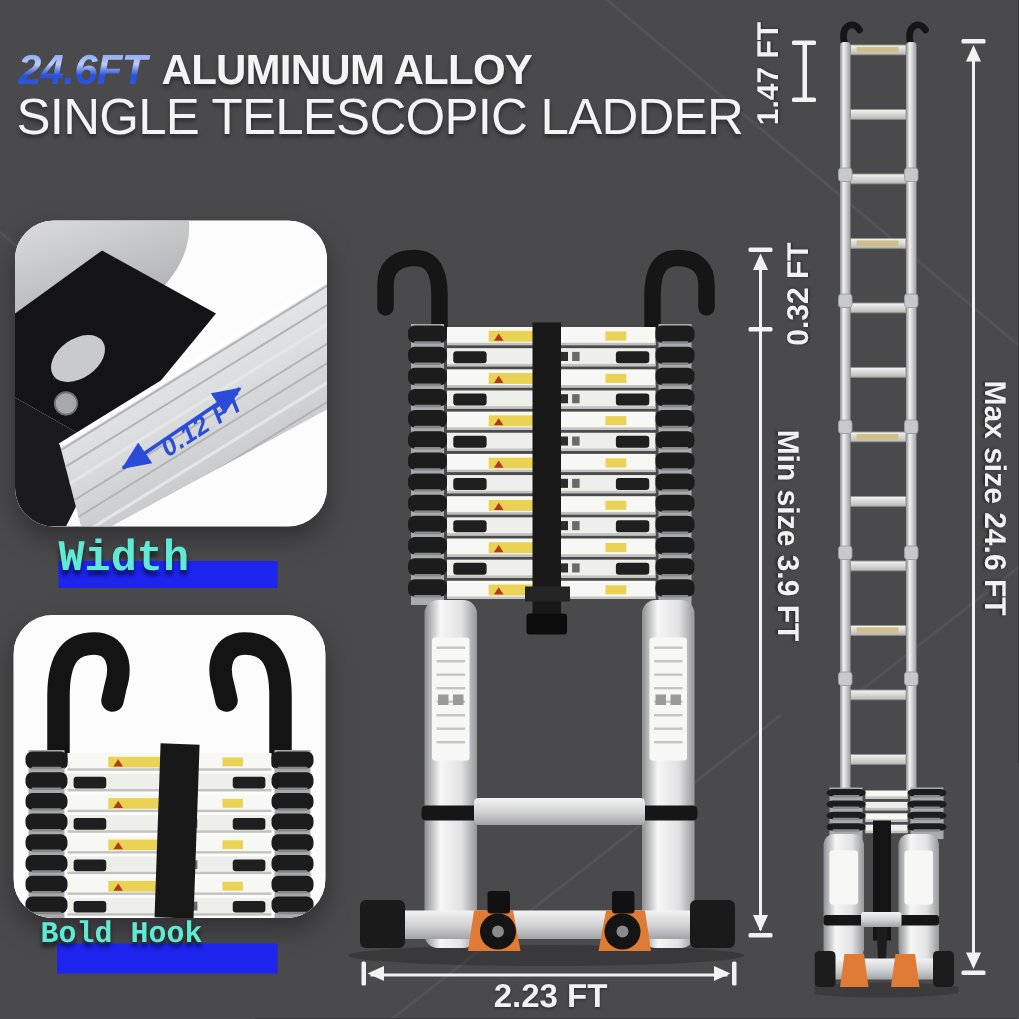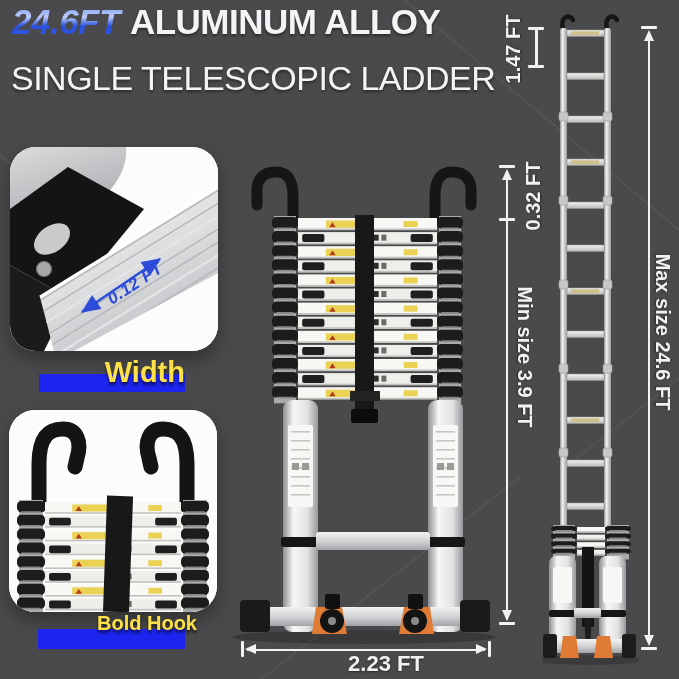--- a/index.html
+++ b/index.html
@@ -4,37 +4,37 @@
 <style>
   html,body{margin:0;padding:0;background:#2c2c2e;}
   .canvas{
     position:relative;width:679px;height:679px;overflow:hidden;
     background:#4a4a4d;
     font-family:"Liberation Sans", sans-serif;
     -webkit-font-smoothing:antialiased;
   }
   .diag{position:absolute;height:2px;background:rgba(255,255,255,0.05);transform-origin:0 0;}
   
-  .title1{position:absolute;left:12px;top:4px;font-size:35px;font-weight:700;letter-spacing:-0.5px;line-height:1.05;white-space:nowrap;text-align:center;}
+  .title1{position:absolute;left:12px;top:32px;font-size:28px;font-weight:700;letter-spacing:-0.5px;line-height:1.05;white-space:nowrap;text-align:center;}
   .title1 .blue{
     color:#4a73ec;
     background:linear-gradient(180deg,#6b8ef3 0%,#bcccfa 38%,#2a50dd 62%,#2e5ae8 100%);
     -webkit-background-clip:text;background-clip:text;-webkit-text-fill-color:transparent;
     font-style:italic;padding-right:4px;
   }
   .title1 .white{color:#f4f4f4;margin-left:6px;text-shadow:0 2px 3px rgba(0,0,0,0.45);}
   .title2{position:absolute;left:11px;top:59px;font-size:34px;font-weight:400;letter-spacing:-0.5px;color:#f4f4f4;text-shadow:0 2px 3px rgba(0,0,0,0.45);white-space:nowrap;}
   
   .card{position:absolute;background:#fbfbfb;border-radius:26px;overflow:hidden;box-shadow:0 8px 18px rgba(0,0,0,0.35);}
   .card-width{left:10px;top:147px;width:208px;height:204px;}
   .card-hook{left:9px;top:410px;width:208px;height:202px;}
   .blue-bar{position:absolute;background:#1d24ee;}
   .bar-width{left:39px;top:374px;width:146px;height:18px;}
   .bar-hook{left:38px;top:629px;width:147px;height:20px;}
-  .callout-label{position:absolute;color:#fde047;font-weight:700;text-align:right;text-shadow:0 3px 3px rgba(0,0,0,0.6);white-space:nowrap;}
+  .callout-label{position:absolute;color:#5eead4;font-weight:700;text-align:left;text-shadow:0 3px 3px rgba(0,0,0,0.6);white-space:nowrap;font-family:Liberation Mono, monospace;}
   .label-width{left:39px;top:356px;width:146px;font-size:29px;}
   .label-hook{left:27px;top:612px;width:170px;font-size:20px;}
   
   .cap-h{position:absolute;width:16px;height:3px;background:#f2f2f2;border-radius:1px;}
   .cap-v{position:absolute;width:3px;height:16px;background:#f2f2f2;border-radius:1px;}
   .line-v{position:absolute;width:2.5px;background:#f2f2f2;}
   .line-h{position:absolute;height:2.5px;background:#f2f2f2;}
   .arr{position:absolute;width:0;height:0;}
   .arr.up{border-left:5.5px solid transparent;border-right:5.5px solid transparent;border-bottom:11px solid #f2f2f2;}
   .arr.down{border-left:5.5px solid transparent;border-right:5.5px solid transparent;border-top:11px solid #f2f2f2;}
@@ -514,15 +514,15 @@
   <div class="line-v" style="left:647.8px;top:32px;height:604px;"></div>
   <div class="arr down" style="left:643.5px;top:635px;"></div>
   <div class="cap-h" style="left:641px;top:647px;"></div>
   <div class="dim-label rot-cw" style="left:662px;top:332px;">Max size 24.6 FT</div>
 
   <div class="cap-v" style="left:241px;top:641px;"></div>
   <div class="arr left" style="left:245px;top:644px;"></div>
   <div class="line-h" style="left:247px;top:648.5px;width:238px;"></div>
   <div class="arr right" style="left:476px;top:644px;"></div>
   <div class="cap-v" style="left:488px;top:641px;"></div>
-  <div class="dim-label dim-223 ctr" style="left:367px;top:664px;margin-left:19px;">2.23 FT</div>
+  <div class="dim-label dim-223 ctr" style="left:367px;top:664px;">2.23 FT</div>
 
 </div>
 
 </body></html>

